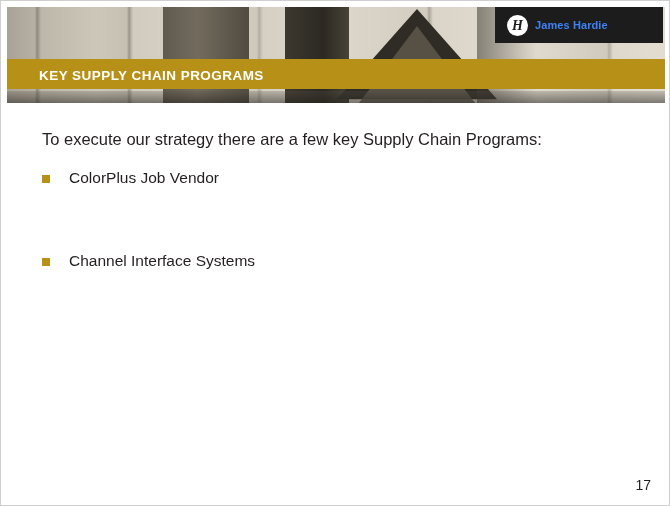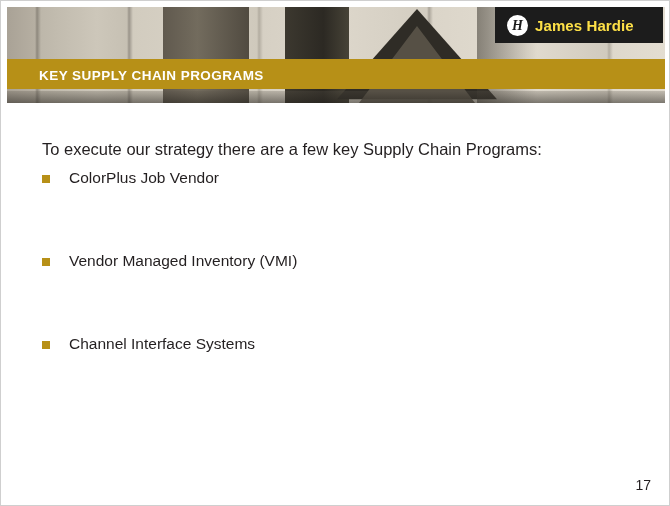--- a/index.html
+++ b/index.html
@@ -108,22 +108,22 @@
     color: #1c1c1c;
     font-family: "Liberation Serif", serif;
     font-style: italic;
     font-weight: bold;
     font-size: 14px;
     line-height: 21px;
     text-align: center;
     flex: none;
   }
   .logo-text {
-    color: #fde047;
-    font-size: 15px;
+    color: #3b82f6;
+    font-size: 11px;
     font-weight: bold;
     letter-spacing: .1px;
     white-space: nowrap;
   }
 
   
   .title-bar {
     position: absolute;
     left: 6px;
     top: 58px;
@@ -144,21 +144,21 @@
   
   .body-area {
     position: absolute;
     left: 0;
     top: 110px;
     width: 670px;
   }
   .lead {
     position: absolute;
     left: 41px;
-    top: 29px;
+    top: 19px;
     font-size: 16.5px;
     color: #231f20;
     white-space: nowrap;
   }
   .bullets {
     position: absolute;
     left: 41px;
     top: 58px;
     width: 600px;
   }
@@ -217,23 +217,19 @@
   <div class="body-area">
     <div class="lead">To execute our strategy there are a few key Supply Chain Programs:</div>
 
     <div class="bullets">
       <div class="bullet">
         <span class="bullet-marker"></span>
         <span class="bullet-text">ColorPlus Job Vendor</span>
       </div>
       <div class="bullet">
         <span class="bullet-marker"></span>
-        <span class="bullet-text">Vendor Managed Inventory (VMI)</span>
-      </div>
-      <div class="bullet">
-        <span class="bullet-marker"></span>
         <span class="bullet-text">Channel Interface Systems</span>
       </div>
     </div>
   </div>
 
   <div class="page-number">17</div>
 </div>
 
 </body></html>

